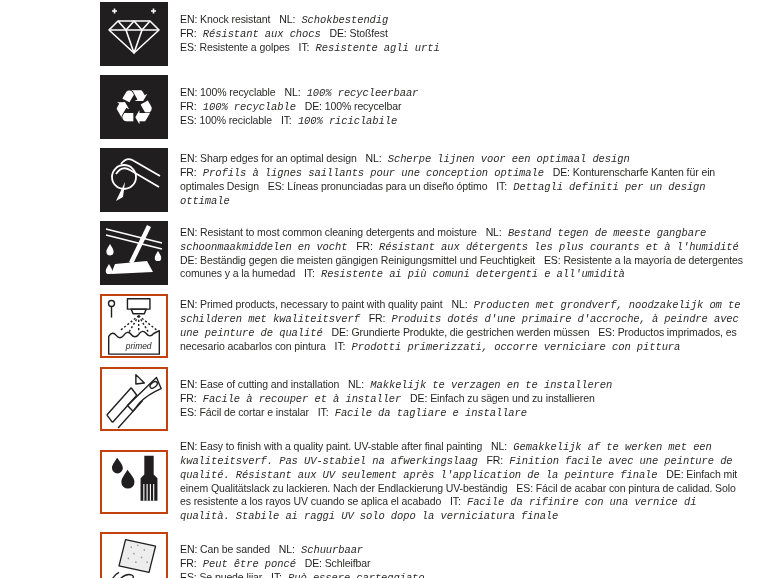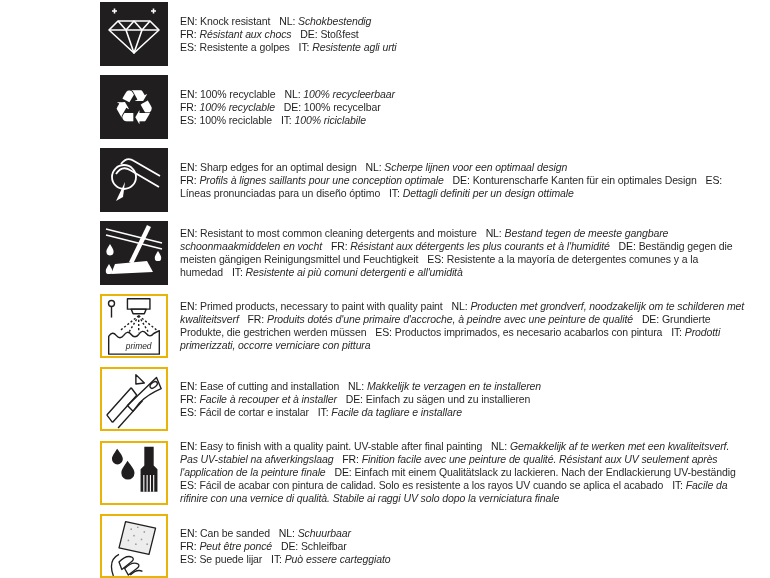--- a/index.html
+++ b/index.html
@@ -10,31 +10,31 @@
     font-family: "Liberation Sans", sans-serif;
     color: #2b2a29;
   }
   .page { padding: 2px 22px 0 100px; }
   .row { display: flex; align-items: center; margin-bottom: 9px; min-height: 64px; }
   .icon-box {
     width: 68px; height: 64px; flex: 0 0 68px;
     margin-right: 12px; box-sizing: border-box;
   }
   .icon-box.dark { background: #201e1f; }
-  .icon-box.outline { background: #ffffff; border: 2px solid #eab308; }
+  .icon-box.outline { background: #ffffff; border: 2px solid #c2410c; }
   .icon-box svg { width: 100%; height: 100%; display: block; }
   .row-text {
     width: 568px;
     font-size: 10.5px;
     line-height: 13px;
     letter-spacing: -0.1px;
   }
   .lang { font-weight: normal; color: #1c1a1b; }
   .seg { margin-right: 6px; }
-  .seg.ital .val { font-style: italic; }
+  .seg.ital .val { font-style: italic; font-family: Liberation Mono, monospace; }
 </style>
 </head>
 <body>
 
 <div class="page">
   <div class="row">
     <div class="icon-box dark">
   <svg viewBox="0 0 68 64" xmlns="http://www.w3.org/2000/svg">
     <g stroke="#ffffff" stroke-width="1.6" fill="none" stroke-linejoin="round">
       <path d="M18 19 H50 L59 28 L34 51 L9 28 Z"></path>

